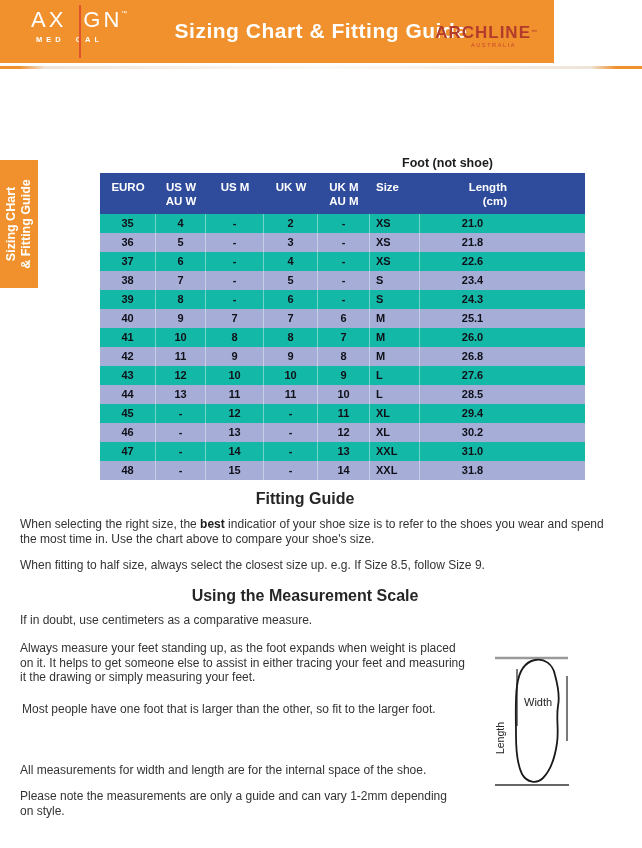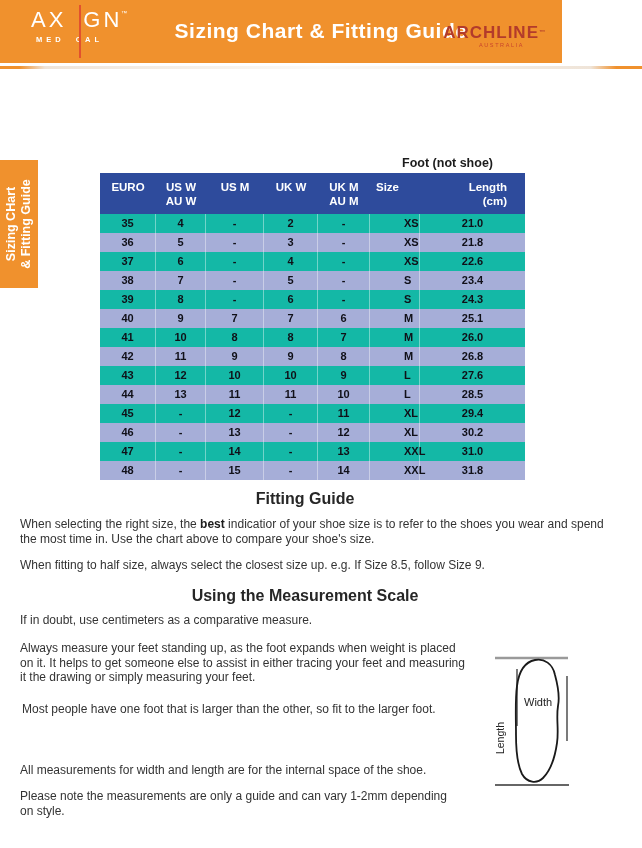--- a/index.html
+++ b/index.html
@@ -1,20 +1,20 @@
 <!DOCTYPE html>
 <html><head>
 <meta charset="utf-8">
 <style>
   html,body{margin:0;padding:0;background:#fff;}
   .page{position:relative;width:642px;height:848px;background:#fff;overflow:hidden;
         font-family:"Liberation Sans", sans-serif;color:#2e2e2e;}
 
   
-  .topbar{position:absolute;left:0;top:0;width:554px;height:63px;background:#F0912D;padding-left:8px;}
+  .topbar{position:absolute;left:0;top:0;width:554px;height:63px;background:#F0912D;}
   .divider{position:absolute;left:0;top:66px;width:642px;height:3px;
            background:linear-gradient(90deg,#F0912D 0%,#F0912D 3%,#efe4d8 7%,#fbfaf8 50%,#efe4d8 92%,#F0912D 96%,#F0912D 100%);}
 
   .logo-axign{position:absolute;left:31px;top:8px;color:#fff;}
   .axign-row{display:flex;font-size:22px;font-weight:400;letter-spacing:3px;line-height:24px;}
   .axign-gap{width:17px;}
   .axign-tm{font-size:6px;vertical-align:top;position:absolute;top:2px;left:90px;}
   .medical-row{display:flex;font-size:7.5px;font-weight:bold;letter-spacing:4px;margin-top:3px;margin-left:5px;}
   .medical-gap{width:11px;}
   .axign-line{position:absolute;left:48px;top:-3px;width:2px;height:53px;background:#E2512E;}
@@ -33,32 +33,32 @@
                  transform:rotate(-90deg);display:flex;flex-direction:column;justify-content:center;
                  text-align:center;color:#fff;font-weight:bold;font-size:12.5px;line-height:15px;
                  white-space:pre-line;}
 
   
   .chart-title{position:absolute;left:100px;top:149px;width:425px;text-align:center;
                font-size:13px;font-weight:bold;color:#2b2b2b;}
   .foot-note{position:absolute;left:335px;top:156px;width:158px;text-align:right;
              font-size:12.5px;font-weight:bold;color:#1c1c1c;}
 
-  .sizing-table{position:absolute;left:100px;top:173px;width:425px;}
+  .sizing-table{position:absolute;left:100px;top:173px;width:485px;}
   .t-row{display:grid;grid-template-columns:56px 50px 58px 54px 52px 50px 105px;}
   .t-head{background:#2E4B9C;color:#fff;height:41px;font-size:11.5px;font-weight:bold;}
   .th{padding-top:7px;line-height:14px;text-align:center;}
   .th.c5{text-align:left;padding-left:6px;}
   .th.c6{text-align:right;padding-right:18px;}
   .t-data{height:19px;font-size:11px;font-weight:bold;color:#101018;}
   .row-blue{background:#14b8a6;}
   .row-alt{background:#A6AED8;}
   .td{line-height:19px;text-align:center;}
   .td:not(.c6){border-right:1px solid rgba(255,255,255,0.4);}
-  .td.c5{text-align:left;padding-left:6px;margin-left:28px;}
+  .td.c5{text-align:left;padding-left:6px;}
   .td.c6{}
 
   
   .h2{position:absolute;left:0;width:610px;text-align:center;font-size:16px;font-weight:bold;color:#262626;}
   .para{position:absolute;font-size:12px;line-height:14.5px;color:#333;white-space:pre-line;}
   .para b{color:#1c1c1c;}
 
   
   .foot-diagram{position:absolute;left:488px;top:650px;width:155px;height:145px;}
 </style>

